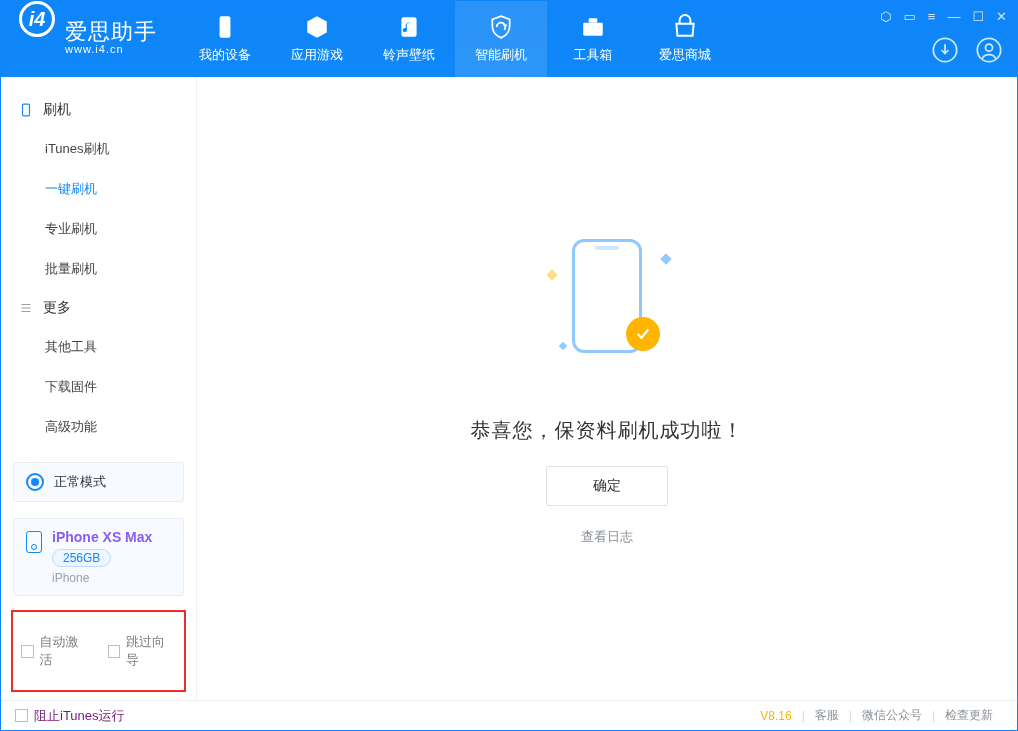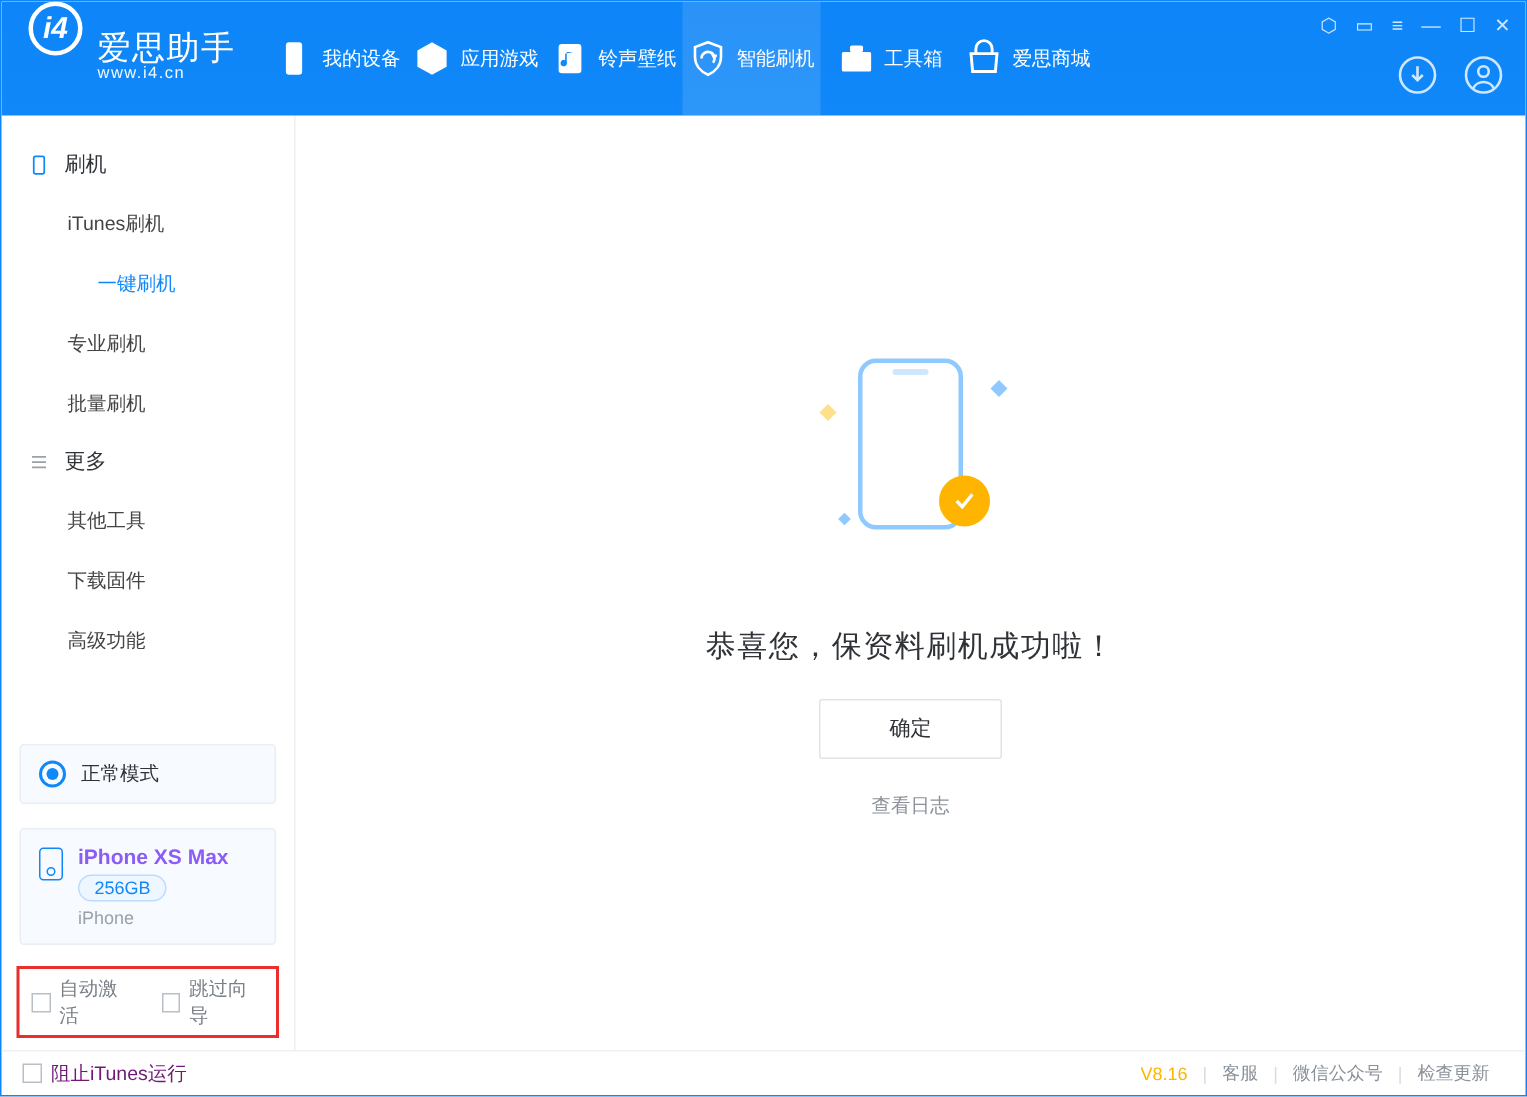--- a/index.html
+++ b/index.html
@@ -6,50 +6,50 @@
 body { background: #fff; width: 1018px; height: 731px; overflow: hidden; border: 1px solid #0e85f8; }
 
 
 .header { height: 76px; background: linear-gradient(180deg, #0e85f8 0%, #1088f9 100%); display: flex; align-items: stretch; color: #fff; position: relative; }
 .logo-block { display: flex; align-items: flex-start; padding: 0 22px 0 18px; gap: 10px; }
 .logo-circle { width: 36px; height: 36px; border: 3px solid #fff; border-radius: 50%; display: flex; align-items: center; justify-content: center; font-style: italic; font-weight: 700; font-size: 20px; }
 .logo-text .cn { font-size: 22px; font-weight: 500; letter-spacing: 1px; line-height: 1; margin-top: 20px; }
 .logo-text .en { font-size: 11px; opacity: .95; letter-spacing: 1px; }
 
 .topnav { display: flex; }
-.topnav-item { width: 92px; display: flex; flex-direction: row; align-items: center; justify-content: center; gap: 6px; font-size: 13px; cursor: pointer; position: relative; }
+.topnav-item { width: 92px; display: flex; flex-direction: column; align-items: center; justify-content: center; gap: 6px; font-size: 13px; cursor: pointer; position: relative; }
 .topnav-item.active { background: rgba(255,255,255,.12); }
 .topnav-item .ico { height: 26px; display: flex; align-items: center; justify-content: center; }
 .topnav-item svg { width: 26px; height: 26px; fill: #fff; }
 
 .win-controls { position: absolute; right: 10px; top: 8px; display: flex; gap: 12px; align-items: center; }
 .win-controls span, .hdr-right span { color: #cfe6ff; font-size: 13px; cursor: pointer; }
 .hdr-right { position: absolute; right: 14px; bottom: 10px; display: flex; gap: 16px; }
 .hdr-right svg { width: 28px; height: 28px; stroke: #cfe6ff; fill: none; stroke-width: 1.5; }
 
 
 .body { display: flex; height: calc(100% - 76px - 30px); }
 .sidebar { width: 196px; border-right: 1px solid #eef0f2; padding-top: 14px; display: flex; flex-direction: column; }
 .side-group-hdr { display: flex; align-items: center; gap: 10px; padding: 10px 18px; color: #2f3338; font-size: 14px; font-weight: 500; }
 .side-group-hdr svg { width: 14px; height: 14px; }
 .side-item { padding: 11px 18px 11px 44px; font-size: 13px; color: #444; cursor: pointer; }
-.side-item.active { color: #1088f9; margin-left: 20px; }
+.side-item.active { color: #1088f9; }
 .side-spacer { flex: 1; }
 
 .mode-card, .device-card { margin: 8px 12px; border: 1px solid #e9eef5; border-radius: 3px; background: #f7fafe; padding: 10px 12px; display: flex; align-items: center; gap: 10px; font-size: 13px; color: #2f3338; }
 .mode-dot { width: 18px; height: 18px; border: 2px solid #1088f9; border-radius: 50%; position: relative; }
 .mode-dot::after { content: ""; position: absolute; left: 3px; top: 3px; width: 8px; height: 8px; background: #1088f9; border-radius: 50%; }
 .device-card { flex-direction: row; align-items: flex-start; }
 .device-info .name { color: #8b5cf6; font-weight: 600; font-size: 14px; }
 .device-info .cap { display: inline-block; margin-top: 4px; padding: 1px 10px; border: 1px solid #bcdcff; border-radius: 10px; color: #1088f9; font-size: 12px; background: #eef6ff; }
 .device-info .type { color: #9aa1a9; font-size: 12px; margin-top: 4px; }
 .dev-ico { width: 16px; height: 22px; border: 1.5px solid #1088f9; border-radius: 3px; margin-top: 2px; position: relative; }
 .dev-ico::after { content: ""; position: absolute; bottom: 2px; left: 50%; transform: translateX(-50%); width: 4px; height: 4px; border: 1px solid #1088f9; border-radius: 50%; }
 
-.bottom-opts { border: 2px solid #ea2e2c; margin: 6px 10px 8px 10px; padding: 4px 8px; display: flex; gap: 18px; }
+.bottom-opts { border: 2px solid #ea2e2c; margin: 6px 10px 8px 10px; padding: 21px 8px; display: flex; gap: 18px; }
 .chk { display: flex; align-items: center; gap: 6px; font-size: 13px; color: #7a8087; cursor: pointer; }
 .chk .box { width: 13px; height: 13px; border: 1px solid #b9bfc6; background: #fff; }
 
 
 .main { flex: 1; position: relative; display: flex; flex-direction: column; align-items: center; justify-content: center; gap: 22px; }
 .illus { width: 130px; height: 130px; position: relative; }
 .phone-shape { position: absolute; left: 30px; top: 8px; width: 70px; height: 114px; border: 3px solid #8fc9ff; border-radius: 12px; background: #fff; }
 .phone-shape::before { content: ""; position: absolute; top: 4px; left: 50%; transform: translateX(-50%); width: 24px; height: 4px; background: #cfe6ff; border-radius: 3px; }
 .badge { position: absolute; right: 12px; bottom: 10px; width: 34px; height: 34px; background: #ffb400; border-radius: 50%; display: flex; align-items: center; justify-content: center; }
 .badge svg { width: 18px; height: 18px; stroke: #fff; fill: none; stroke-width: 3; }

